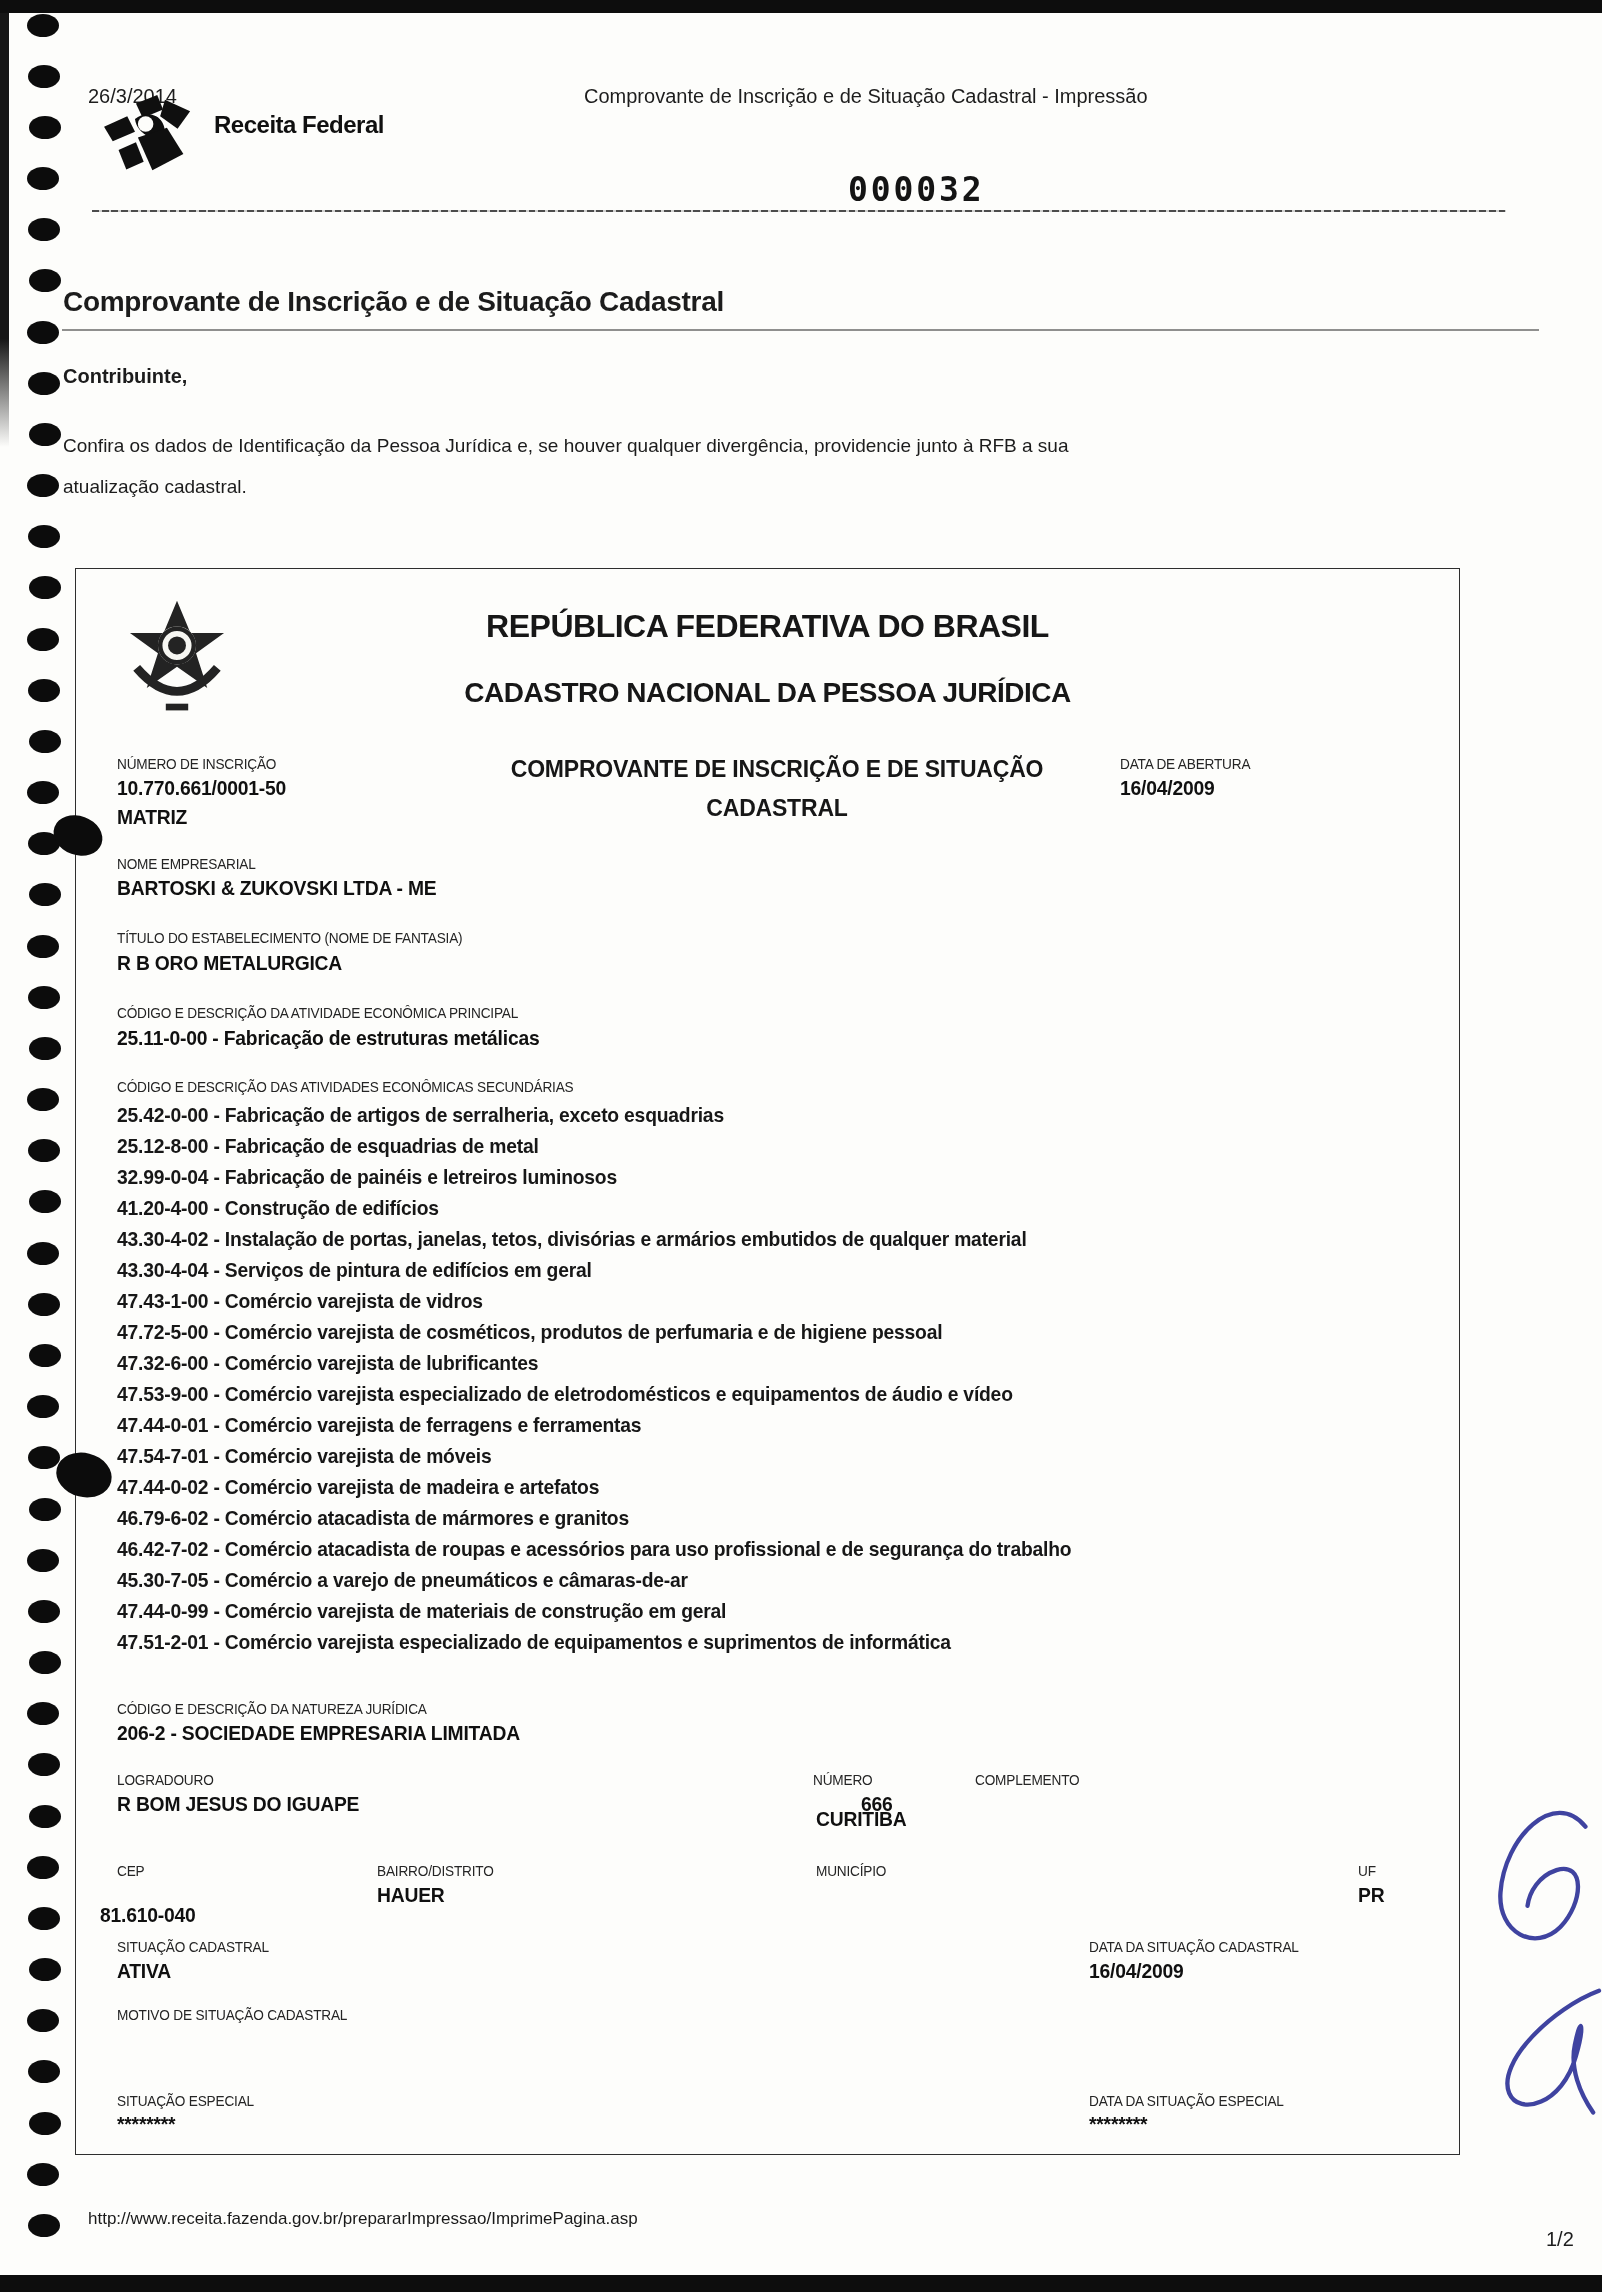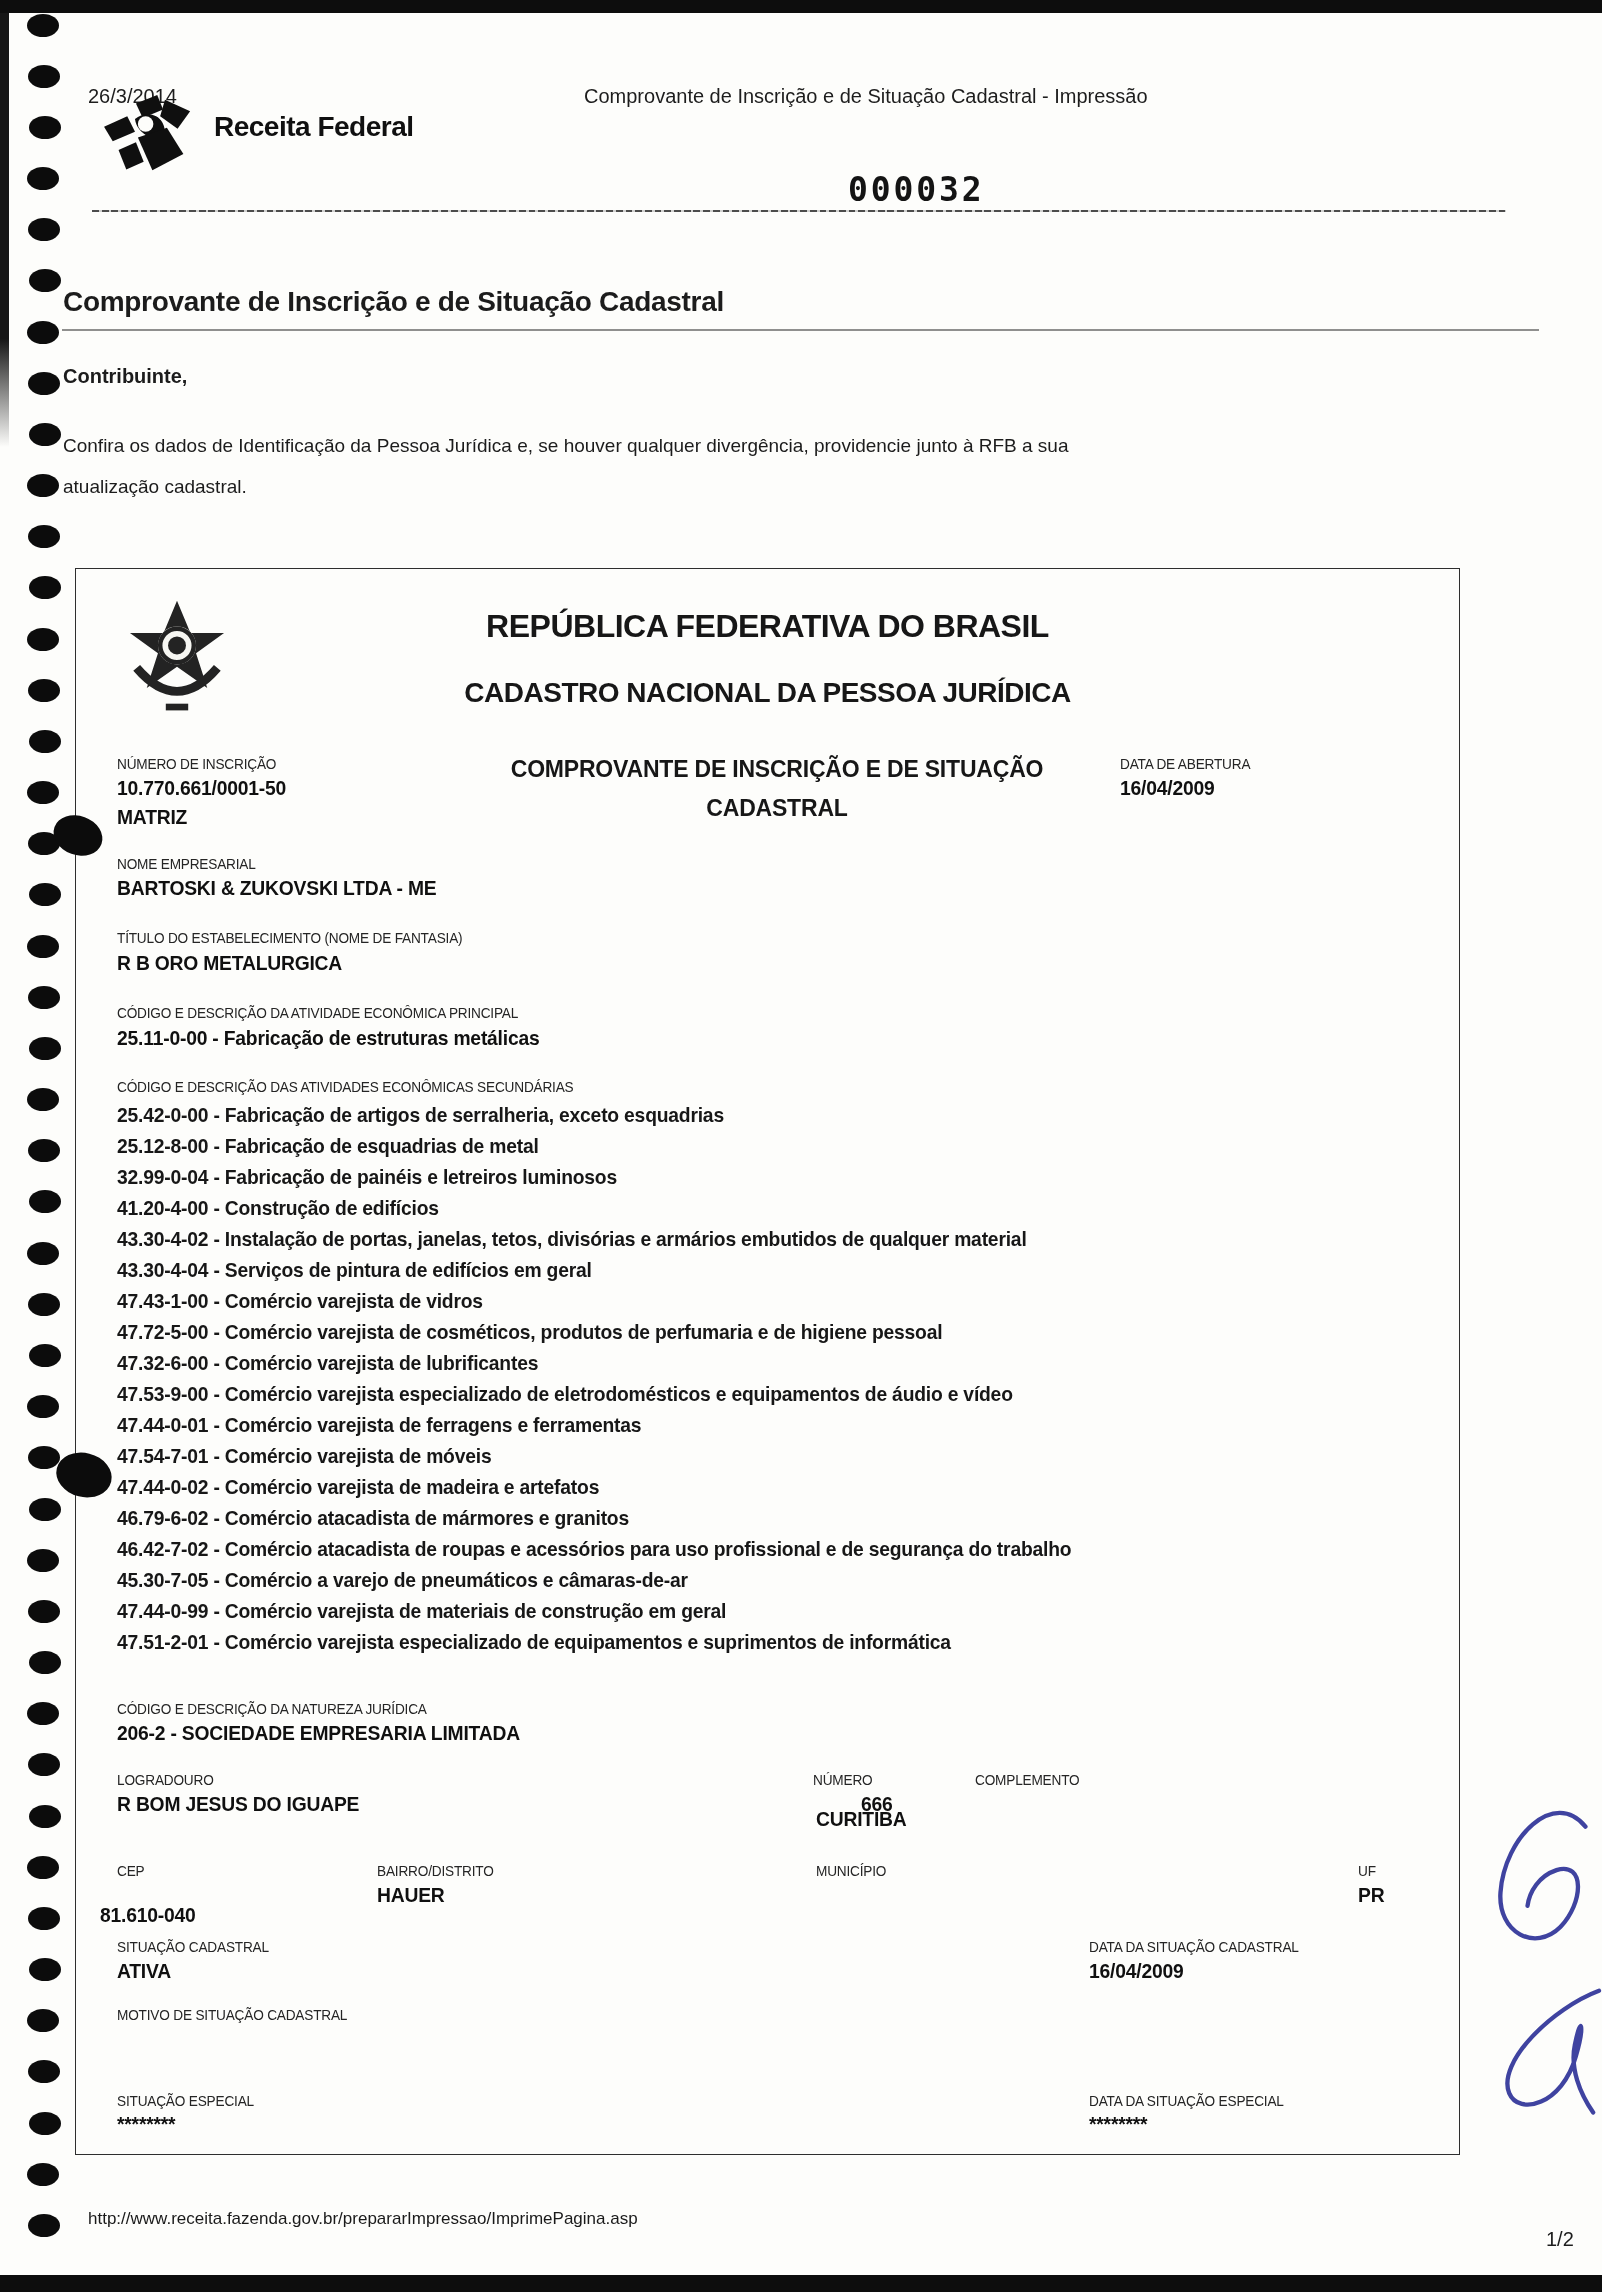--- a/index.html
+++ b/index.html
@@ -9,21 +9,21 @@
   
   .edge-top{left:0;top:0;width:1603px;height:12.6px;background:#0d0d0d;}
   .edge-bottom{left:0;top:2275px;width:1603px;height:17.4px;background:#0d0d0d;}
   .edge-left{left:0;top:12.6px;width:8.7px;height:434px;
              background:linear-gradient(#161616 75%,rgba(22,22,22,0));}
   
   .hole{position:absolute;width:32px;height:23px;border-radius:50%;background:#0c0c0c;z-index:5;}
   .blot{position:absolute;border-radius:50%;background:#0c0c0c;z-index:6;}
   
   .small-print{font-size:20px;color:#1d1d1d;}
-  .logo-text{font-size:28px;font-weight:bold;letter-spacing:-0.5px;color:#101010;}
+  .logo-text{font-size:24px;font-weight:bold;letter-spacing:-0.5px;color:#101010;}
   .stamp{font-family:"DejaVu Sans Mono", monospace;font-size:33px;font-weight:600;
          letter-spacing:2.9px;color:#141414;}
   .divider-dashed{height:1.9px;background:repeating-linear-gradient(90deg,#4c4c4c 0 6.8px,rgba(76,76,76,.25) 6.8px 9.7px);}
   .divider-solid{height:1.9px;background:#6a6a6a;}
   .h1{font-size:28px;font-weight:bold;color:#1c1c1c;letter-spacing:-0.3px;}
   .h2{font-size:20px;font-weight:bold;color:#1c1c1c;}
   .para{font-size:19px;line-height:41px;color:#1c1c1c;width:1035px;}
   
   .cert{left:75px;top:568px;width:1383px;height:1585px;border:1.9px solid #2e2e2e;background:#fdfdfb;z-index:1;}
   .cert .ctitle1{left:0;top:39px;width:100%;text-align:center;font-size:32px;font-weight:bold;letter-spacing:-0.5px;}

